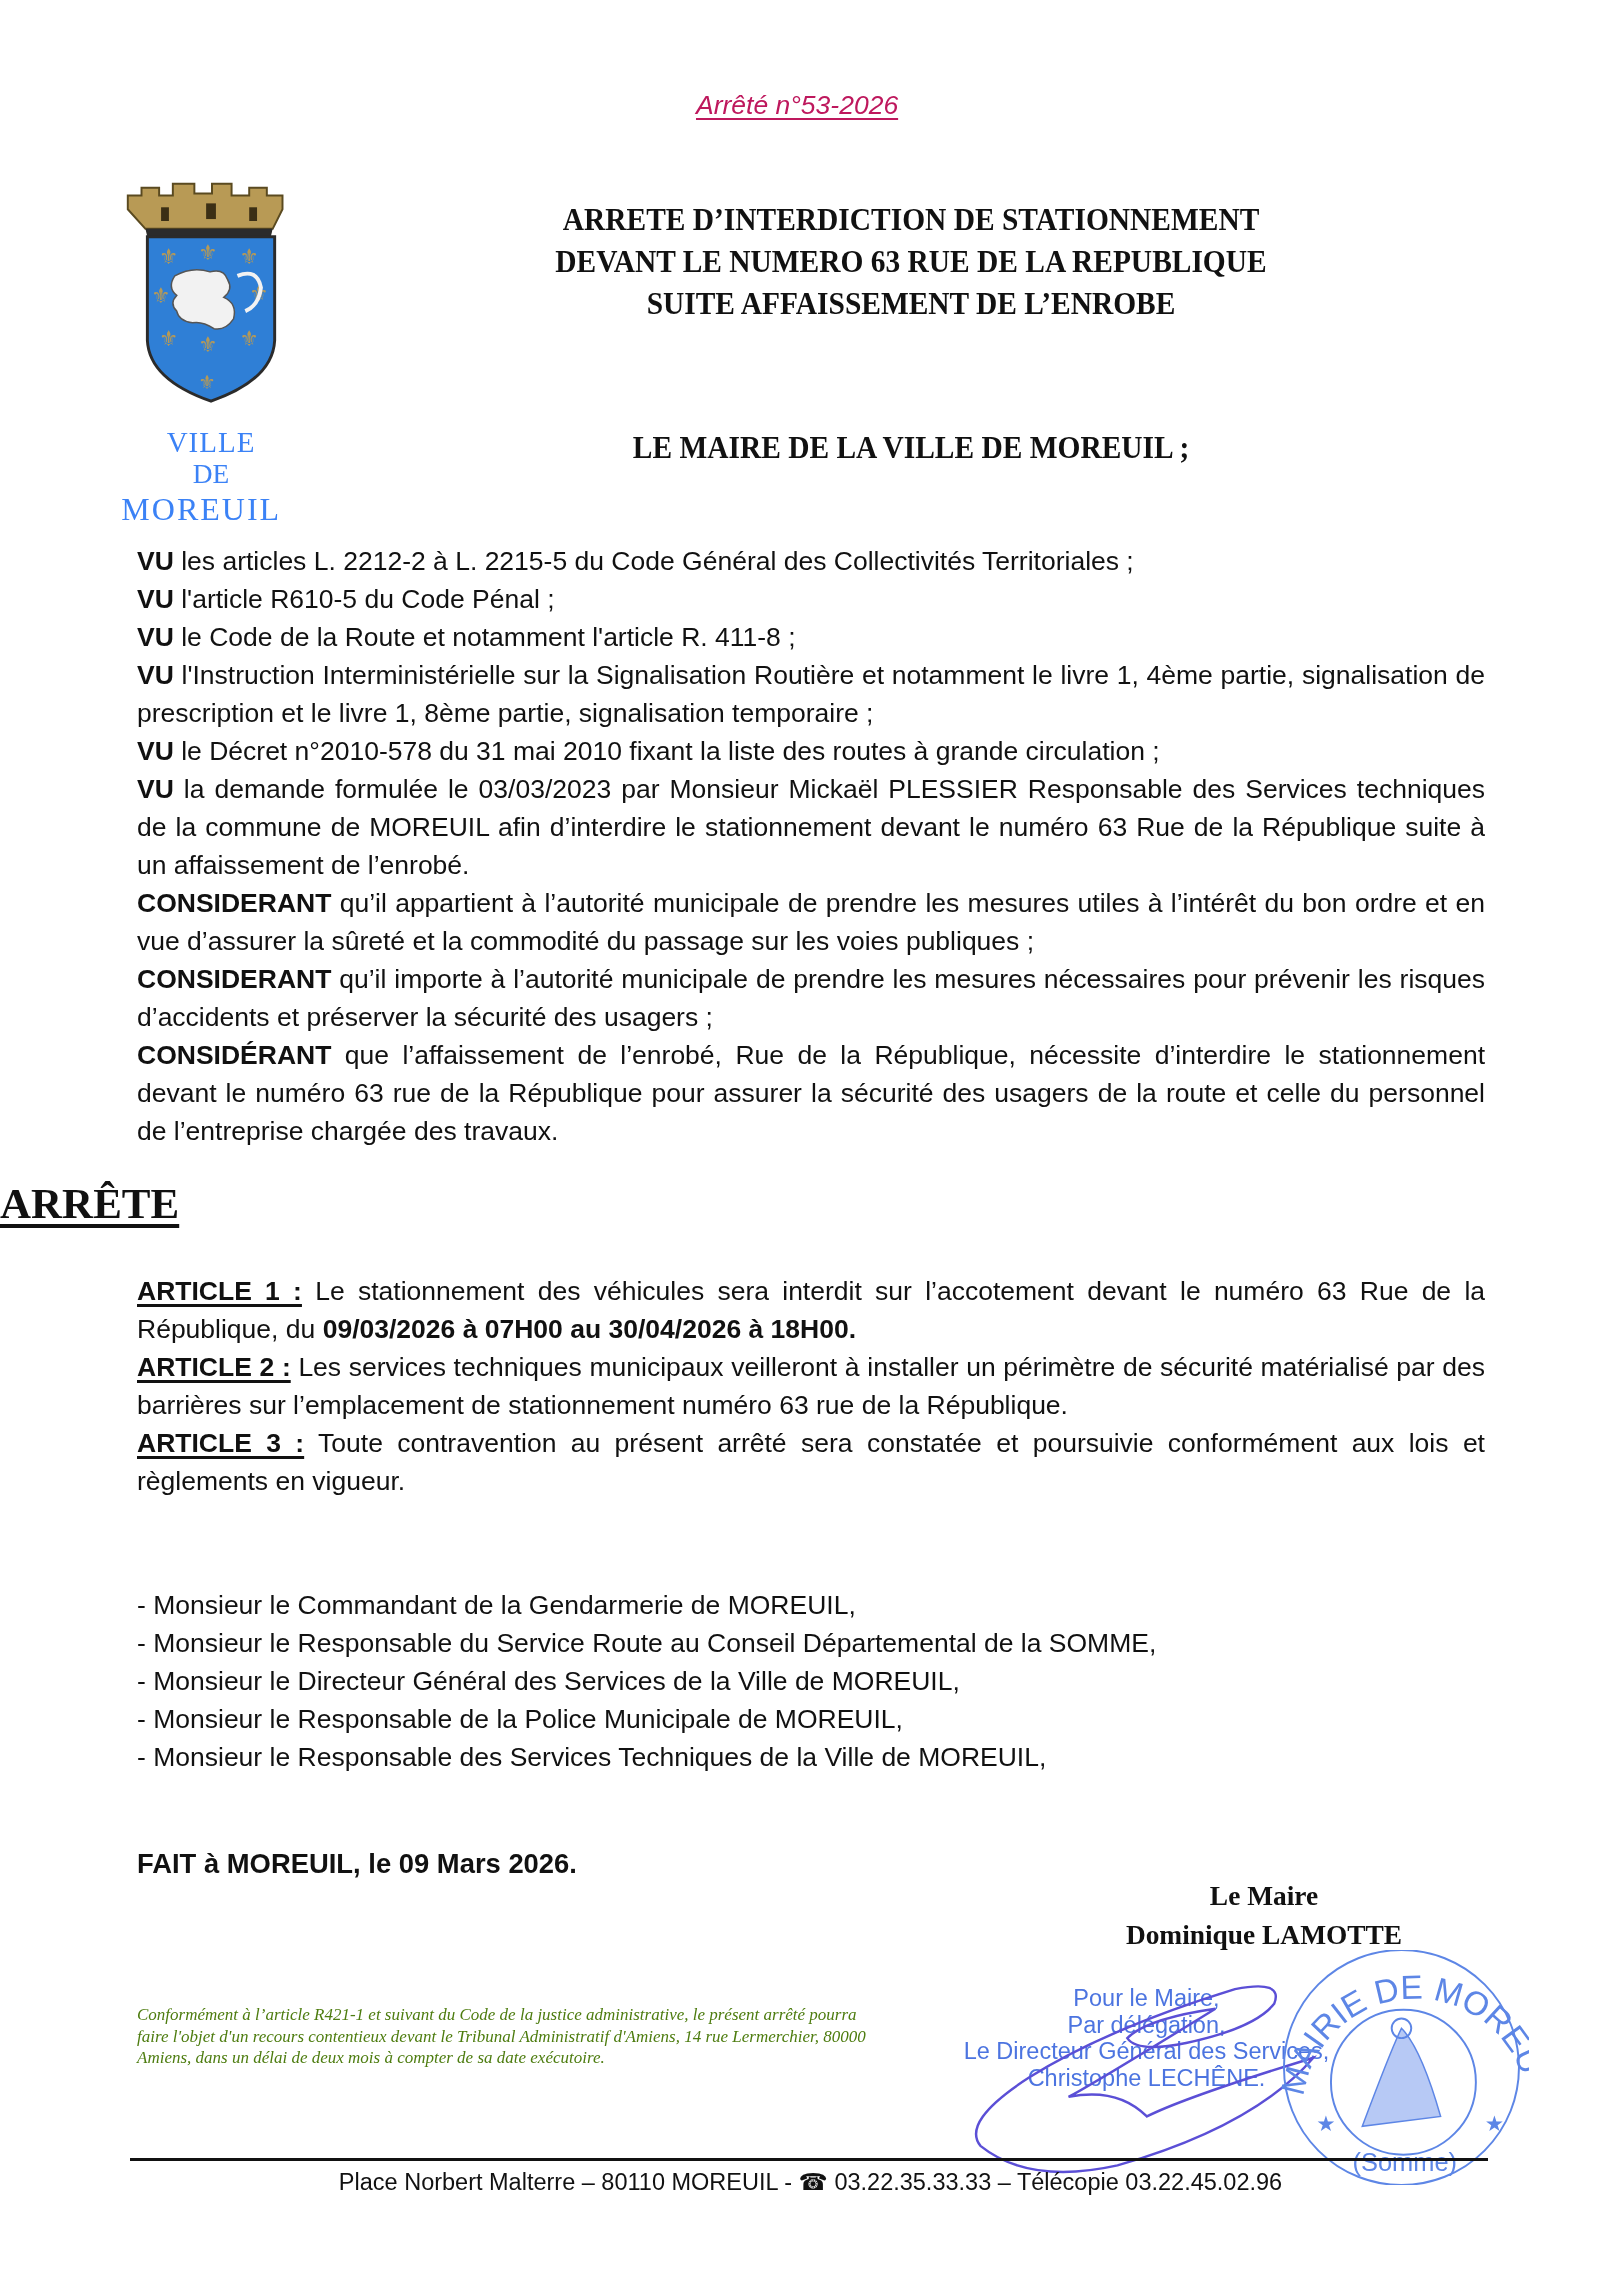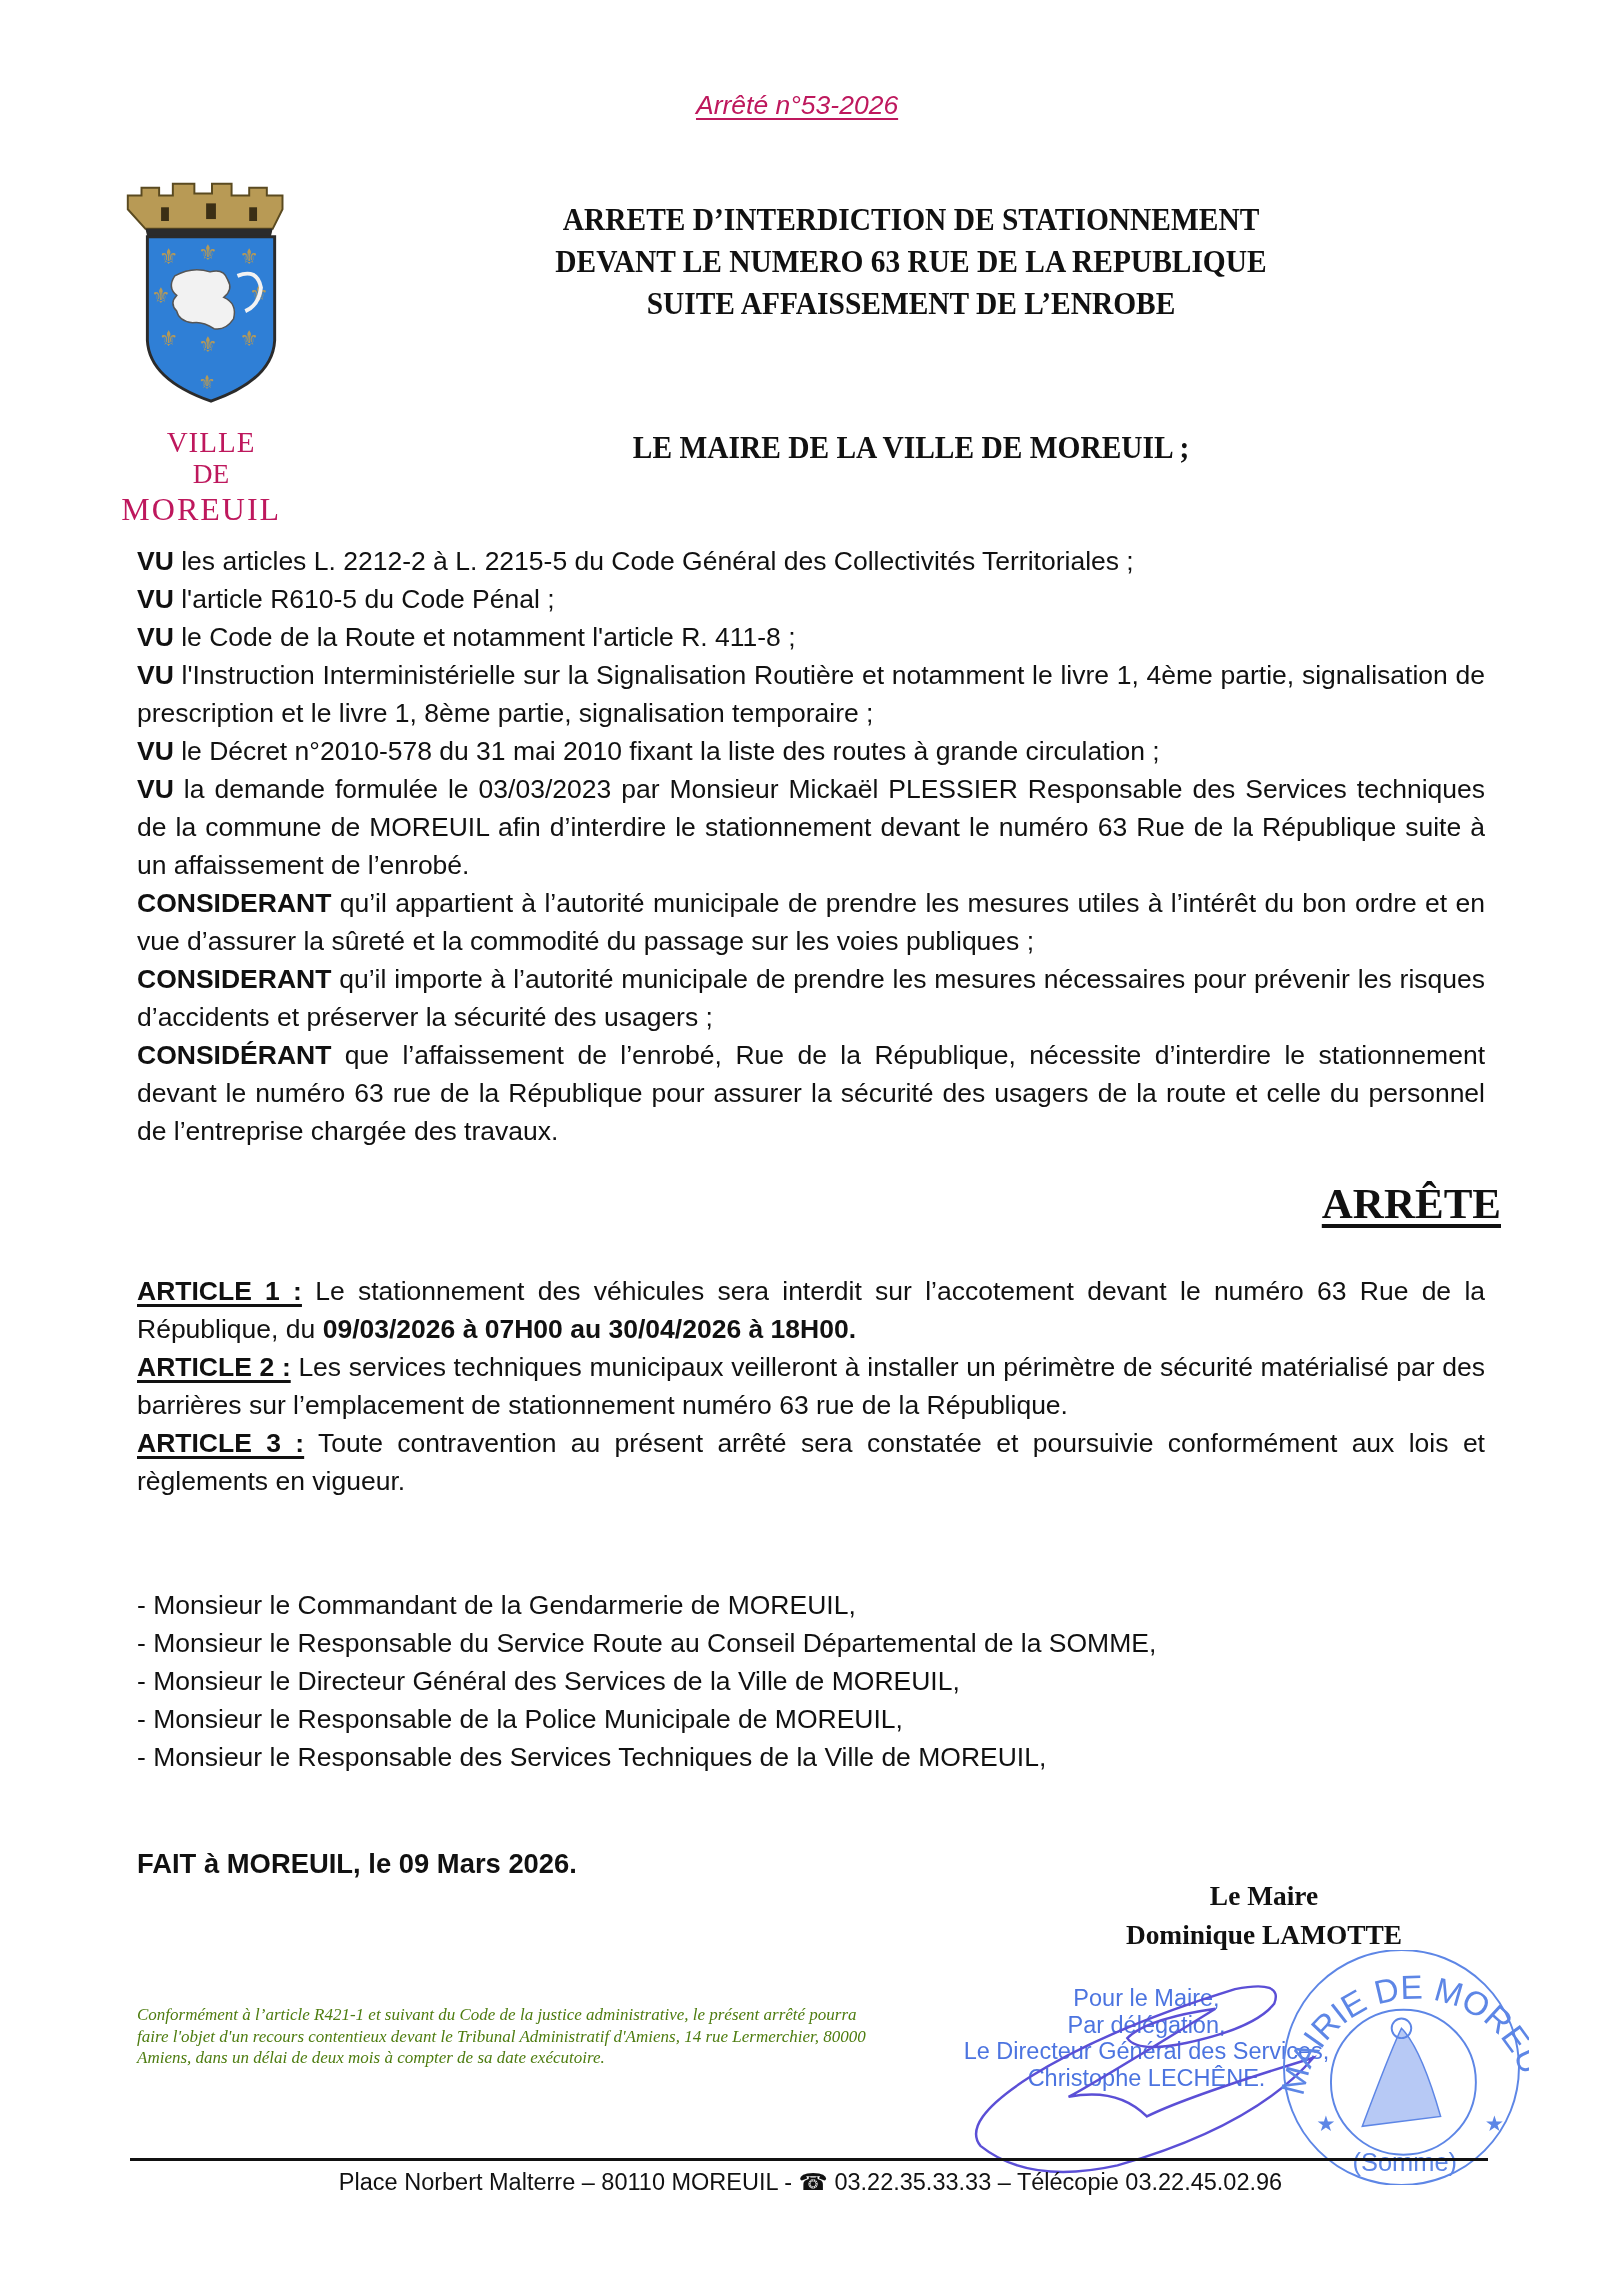--- a/index.html
+++ b/index.html
@@ -3,33 +3,33 @@
 <meta charset="utf-8">
 <style>
   html, body { margin:0; padding:0; background:#ffffff; }
   body { width:1621px; height:2292px; position:relative; overflow:hidden; color:#111; font-family:"Liberation Sans", sans-serif; }
   .narrow { font-family:"Liberation Sans Narrow","Liberation Sans", sans-serif; }
   #page { position:absolute; left:0; top:0; width:1621px; height:2292px; }
 
   .arrete-no { position:absolute; left:696px; top:90px; font-family:"Liberation Sans", sans-serif; font-style:italic; font-size:26.5px; text-decoration:underline; text-underline-offset:3.9px; color:#be185d; }
 
   .crest { position:absolute; left:116px; top:174px; width:192px; height:235px; }
-  .ville { position:absolute; left:108px; top:426px; width:206px; text-align:center; font-family:"Liberation Serif", serif; color:#be185d; line-height:1.15; }
+  .ville { position:absolute; left:108px; top:426px; width:206px; text-align:center; font-family:"Liberation Serif", serif; color:#3b82f6; line-height:1.15; }
   .ville .l1 { font-size:29px; letter-spacing:1px; }
   .ville .l2 { font-size:27.4px; }
   .ville .l3 { font-size:32px; letter-spacing:2px; margin-left:-19.6px; }
 
   .title { position:absolute; left:470px; top:198px; width:882px; text-align:center; font-family:"Liberation Serif", serif; font-weight:bold; font-size:32px; line-height:42px; transform:scaleX(0.92); transform-origin:center top; }
   .maire-title { position:absolute; left:470px; top:429px; width:882px; text-align:center; font-family:"Liberation Serif", serif; font-weight:bold; font-size:32px; transform:scaleX(0.92); transform-origin:center top; }
 
   .body { position:absolute; left:137px; top:542px; width:1348px; font-size:26.5px; line-height:38px; text-align:justify; }
   .body p { margin:0; }
   .body b { font-weight:bold; }
 
-  .arrete-heading { position:absolute; left:0; width:1501px; top:1179px; text-align:right; font-family:"Liberation Serif", serif; font-weight:bold; font-size:43px; }
+  .arrete-heading { position:absolute; left:0; width:1501px; top:1179px; text-align:left; font-family:"Liberation Serif", serif; font-weight:bold; font-size:43px; }
   .arrete-heading span { text-decoration:underline; text-decoration-thickness:3.9px; text-underline-offset:5.9px; }
 
   .articles { position:absolute; left:137px; top:1272px; width:1348px; font-size:26.5px; line-height:38px; text-align:justify; }
   .articles p { margin:0; }
   .art-label { font-weight:bold; text-decoration:underline; text-decoration-thickness:2.9px; text-underline-offset:3.9px; }
 
   .copies { position:absolute; left:137px; top:1586px; width:1348px; font-size:26.5px; line-height:38px; }
   .copies div { white-space:nowrap; }
 
   .fait { position:absolute; left:137px; top:1848px; font-weight:bold; font-size:27.4px; }

